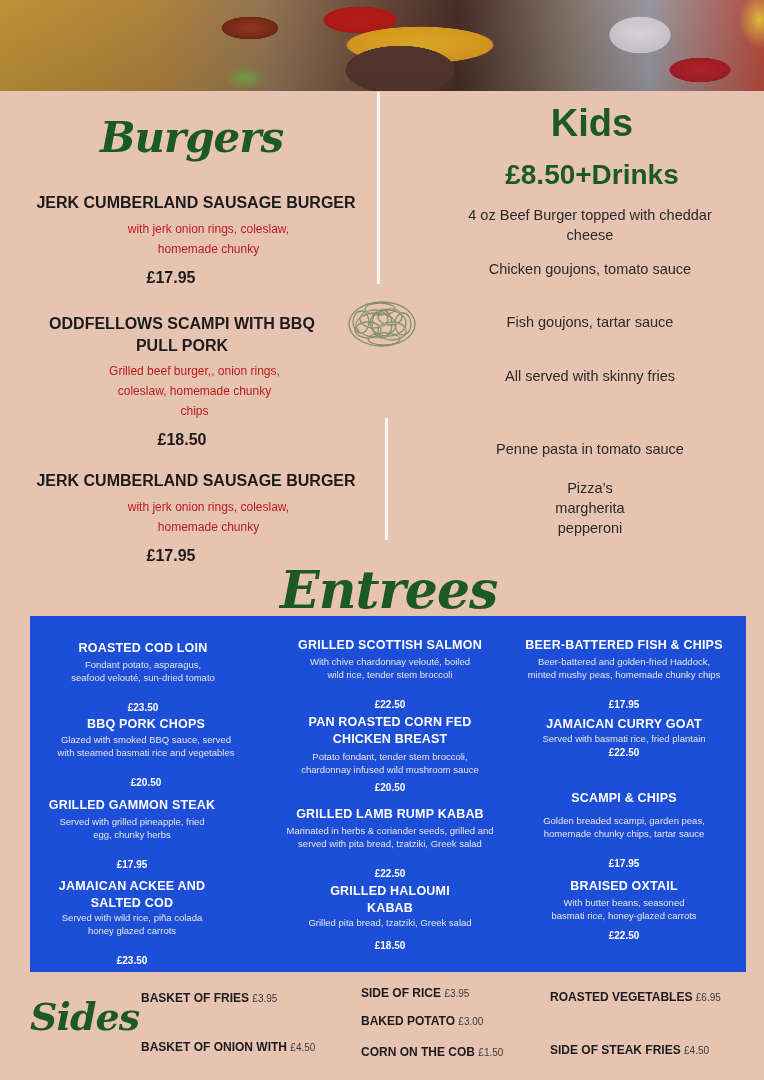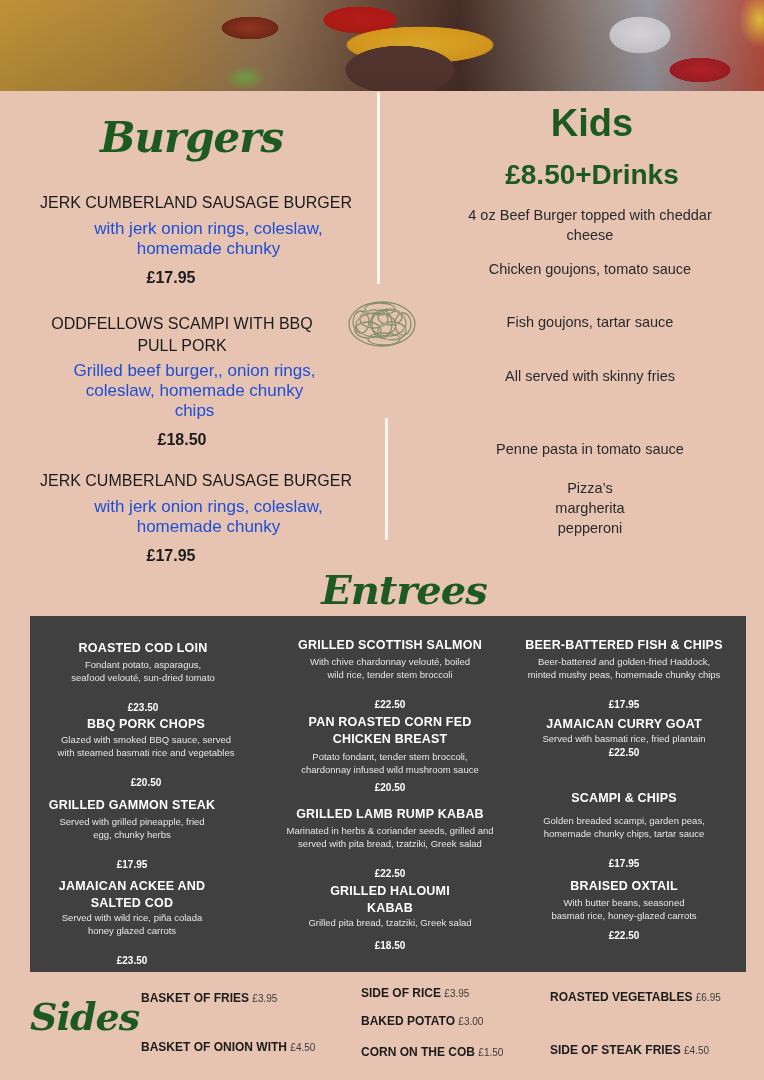--- a/index.html
+++ b/index.html
@@ -21,27 +21,27 @@
       radial-gradient(ellipse 30px 18px at 245px 78px, #7fb54a 0%, transparent 70%),
       linear-gradient(90deg, #c99a3a 0%, #b88a40 20%, #9a7a58 35%, #6a4a3a 50%, #4a3028 60%, #8a7a70 75%, #a0a0a8 85%, #c05040 100%);
   }
   .hero::after { content:""; position:absolute; inset:0; background: linear-gradient(180deg, rgba(0,0,0,0.05), rgba(0,0,0,0.15)); }
 
   .vline { background:#fff6f0; width:3px; border-radius:1px; }
 
   .script { font-family: "DejaVu Serif", serif; font-style: italic; font-weight: bold; color:#1d5a22; letter-spacing:-1px; }
   .green-title { color:#1d5a22; font-weight:bold; }
 
-  .b-name { font-weight:normal; font-size:16px; color:#1b1b1b; line-height:22px; }
-  .b-desc { color:#1d4ed8; font-size:17px; line-height:20px;margin-left:25px; }
+  .b-name { font-weight:bold; font-size:16px; color:#1b1b1b; line-height:22px; }
+  .b-desc { color:#b91c1c; font-size:12px; line-height:20px;margin-left:25px; }
   .b-price { font-weight:bold; font-size:16px; color:#1b1b1b; }
 
   .k-item { font-size:14.5px; color:#2a2a2a; line-height:20px; }
 
-  .entrees-box { left:30px; top:616px; width:716px; height:356px; background:#404040; }
+  .entrees-box { left:30px; top:616px; width:716px; height:356px; background:#1d4ed8; }
   .e-item { position:absolute; text-align:center; color:#fff; }
   .e-name { font-weight:bold; font-size:12.5px; line-height:17px; letter-spacing:0.2px; }
   .e-desc { font-size:9.5px; color:#e6e6e6; line-height:12.5px; }
   .e-price { font-weight:bold; font-size:10px; margin-top:18px; }
 
   .side { font-size:12px; color:#1b1b1b; white-space:nowrap; }
   .side b { font-weight:bold; }
   .side .p { color:#3b3b3b; font-weight:normal; font-size:10px; }
 
   .pasta-icon { left:346px; top:297px; width:72px; height:54px; }
@@ -117,21 +117,21 @@
   <div class="abs center k-item" style="left:390px; top:312px; width:400px;">Fish goujons, tartar sauce</div>
   <div class="abs center k-item" style="left:390px; top:366px; width:400px;">All served with skinny fries</div>
   <div class="abs center k-item" style="left:390px; top:439px; width:400px;">Penne pasta in tomato sauce</div>
   <div class="abs center k-item" style="left:390px; top:478px; width:400px;">
     <div>Pizza’s</div>
     <div>margherita</div>
     <div>pepperoni</div>
   </div>
 </section>
 
-<div class="abs script center" style="left:304px; top:564px; width:200px; font-size:40px; line-height:52px;font-style:italic;">Entrees</div>
+<div class="abs script center" style="left:280px; top:564px; width:200px; font-size:52px; line-height:52px;font-style:italic;">Entrees</div>
 
 <section class="abs entrees-box">
 
   <div class="e-item" style="left:0; top:24px; width:226px;">
     <div class="e-name">ROASTED COD LOIN</div>
     <div class="e-desc" style="margin-top:2px;">Fondant potato, asparagus,</div>
     <div class="e-desc">seafood velouté, sun-dried tomato</div>
     <div class="e-price">£23.50</div>
   </div>
   <div class="e-item" style="left:0; top:100px; width:232px;">

